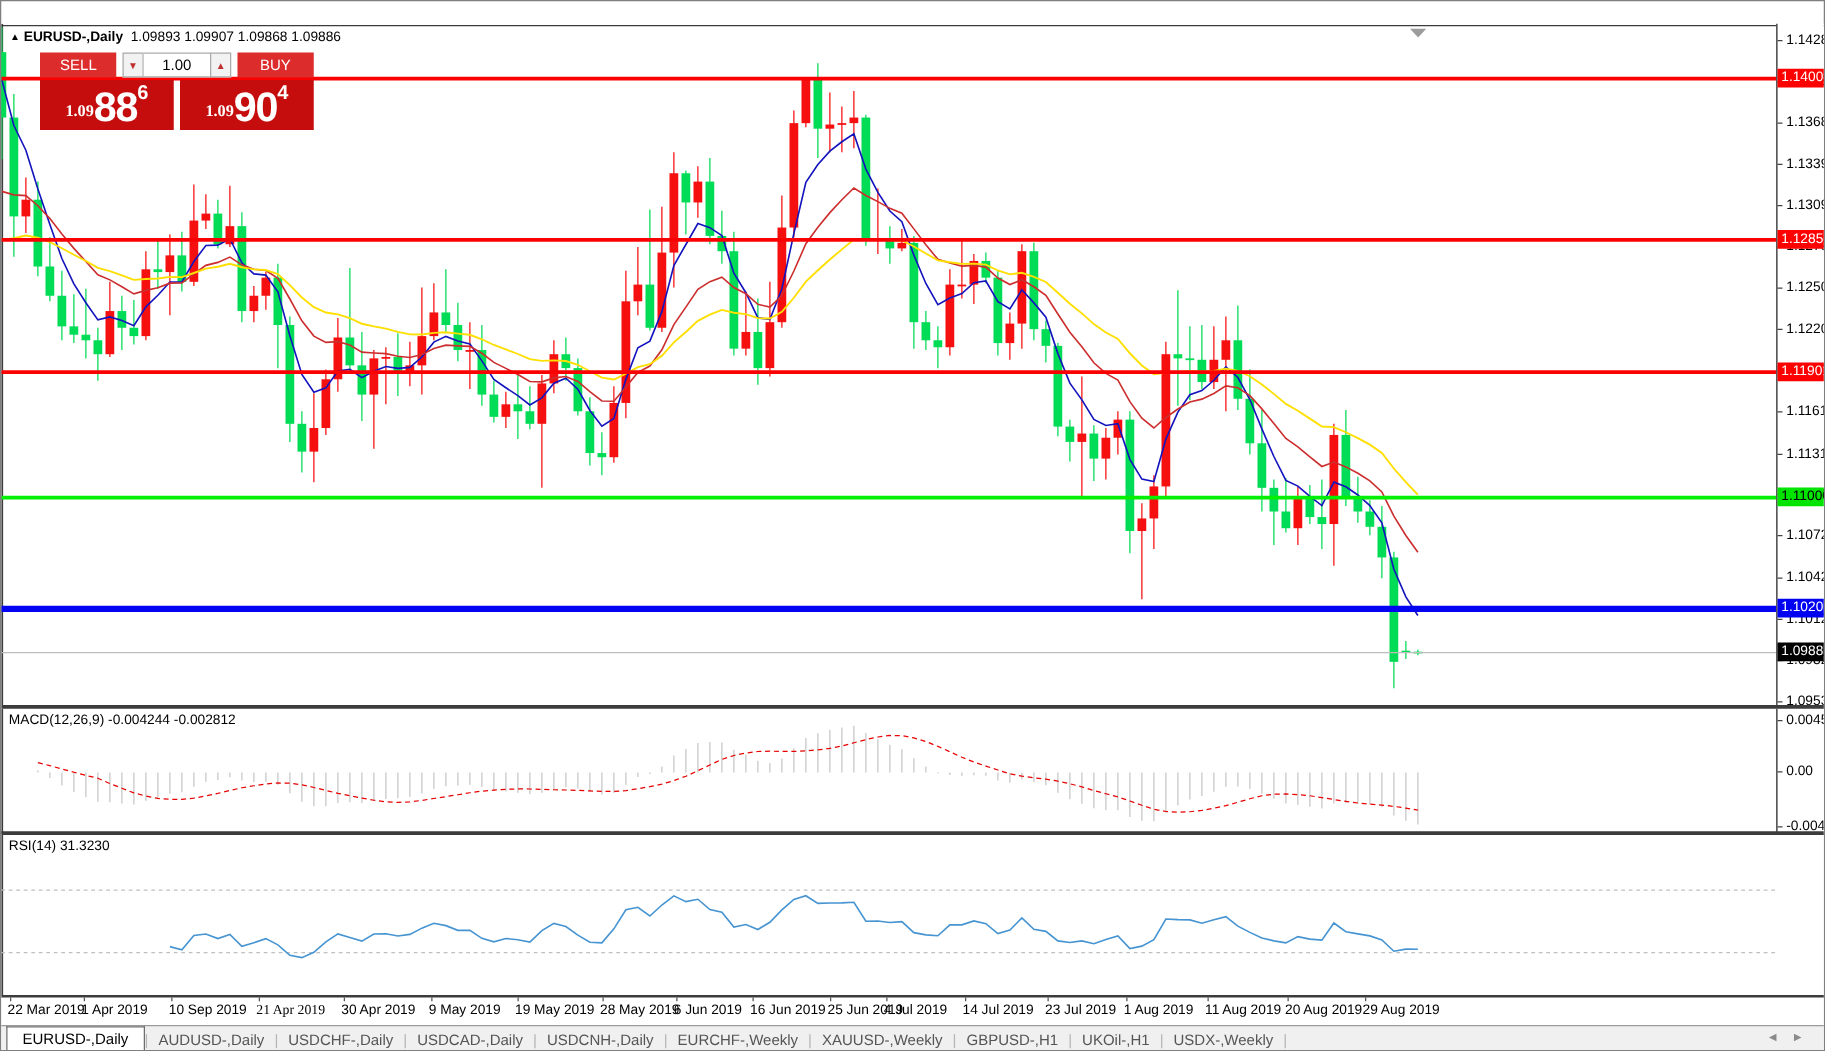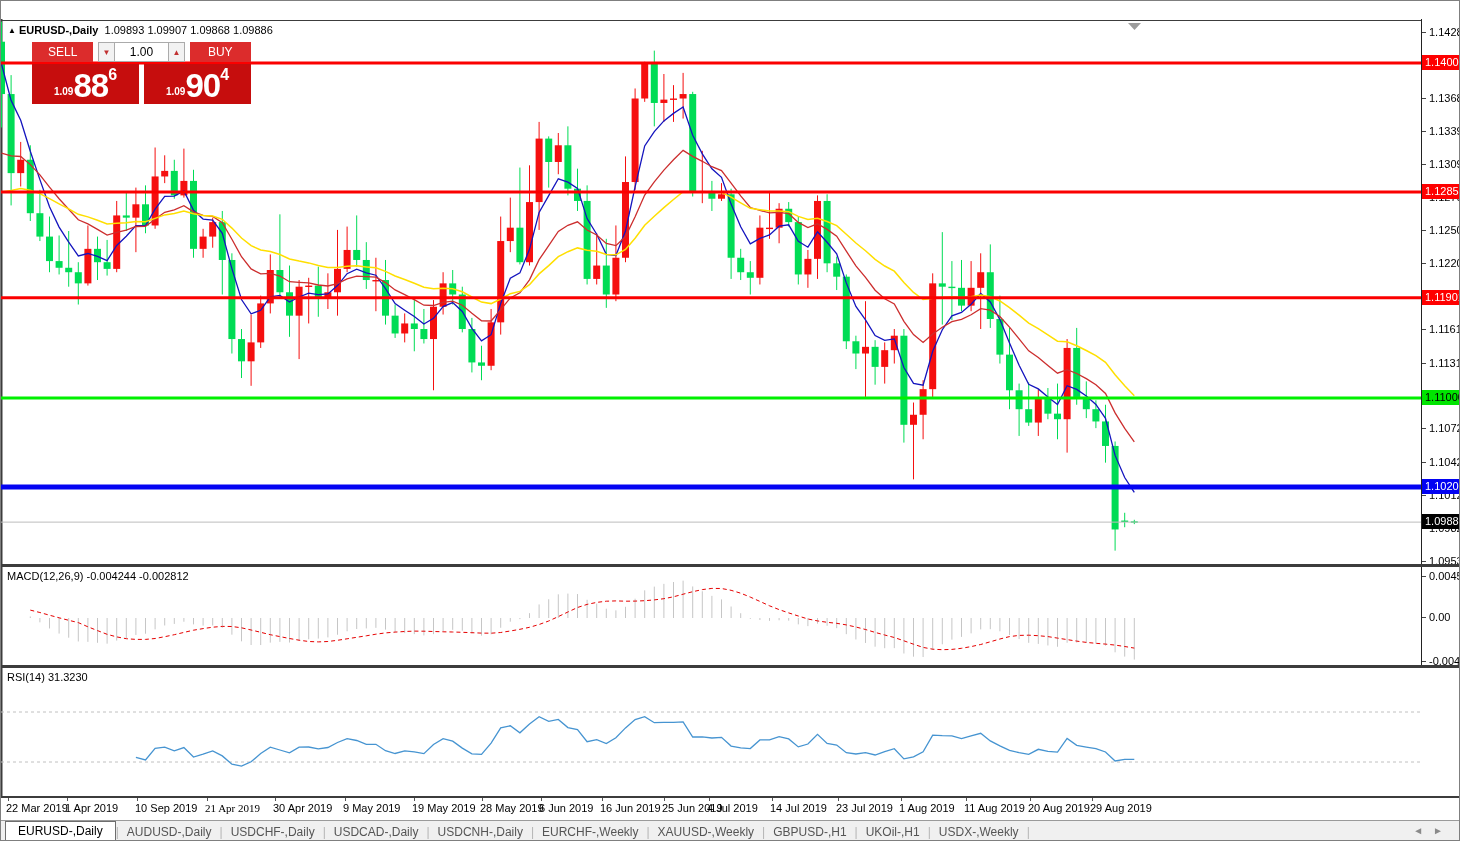--- a/index.html
+++ b/index.html
@@ -28,21 +28,21 @@
   .symline b{font-weight:700;}
   .trade{position:absolute;left:8px;top:23px;width:219px;z-index:6;margin-left:23px;}
   .trow1{display:flex;height:20px;}
   .tbtn{width:64px;background:#dc2c2c;color:#fff;font-size:12px;display:flex;align-items:center;justify-content:center;}
   .spin{width:17px;background:#f2f2f2;border:1px solid #ababab;color:#c03030;font-size:8px;
         display:flex;align-items:center;justify-content:center;}
   .vol{width:56px;background:#fff;border-top:1px solid #ababab;border-bottom:1px solid #ababab;
        font-size:12px;color:#000;display:flex;align-items:center;justify-content:center;}
   .trow2{display:flex;margin-top:2px;height:40px;}
   .pblock{width:107px;background:#c60d0d;color:#fff;display:flex;align-items:flex-end;justify-content:center;padding-bottom:3px;}
-  .pblock .sm{font-size:10px;font-weight:700;margin-bottom:4px;}
+  .pblock .sm{font-size:13px;font-weight:700;margin-bottom:4px;font-family:Liberation Serif, serif;}
   .pblock .bg{font-size:33px;font-weight:700;line-height:30px;letter-spacing:-1px;}
   .pblock .sup{font-size:16px;font-weight:700;align-self:flex-start;margin-top:2px;}
   .gap{width:5px;}
   
   .datestrip{position:absolute;left:0;top:797px;width:1460px;height:22px;background:#fff;z-index:1;}
   .dlab{position:absolute;top:4px;font-size:11px;color:#000;white-space:nowrap;}
   .dtick{position:absolute;top:0;width:1px;height:3px;background:#555;}
   
   .tabbar{position:absolute;left:0;top:819px;width:1460px;height:22px;background:#f0f0f0;
           border-top:1px solid #9a9a9a;display:flex;align-items:center;padding-left:4px;font-size:12px;color:#555;}

